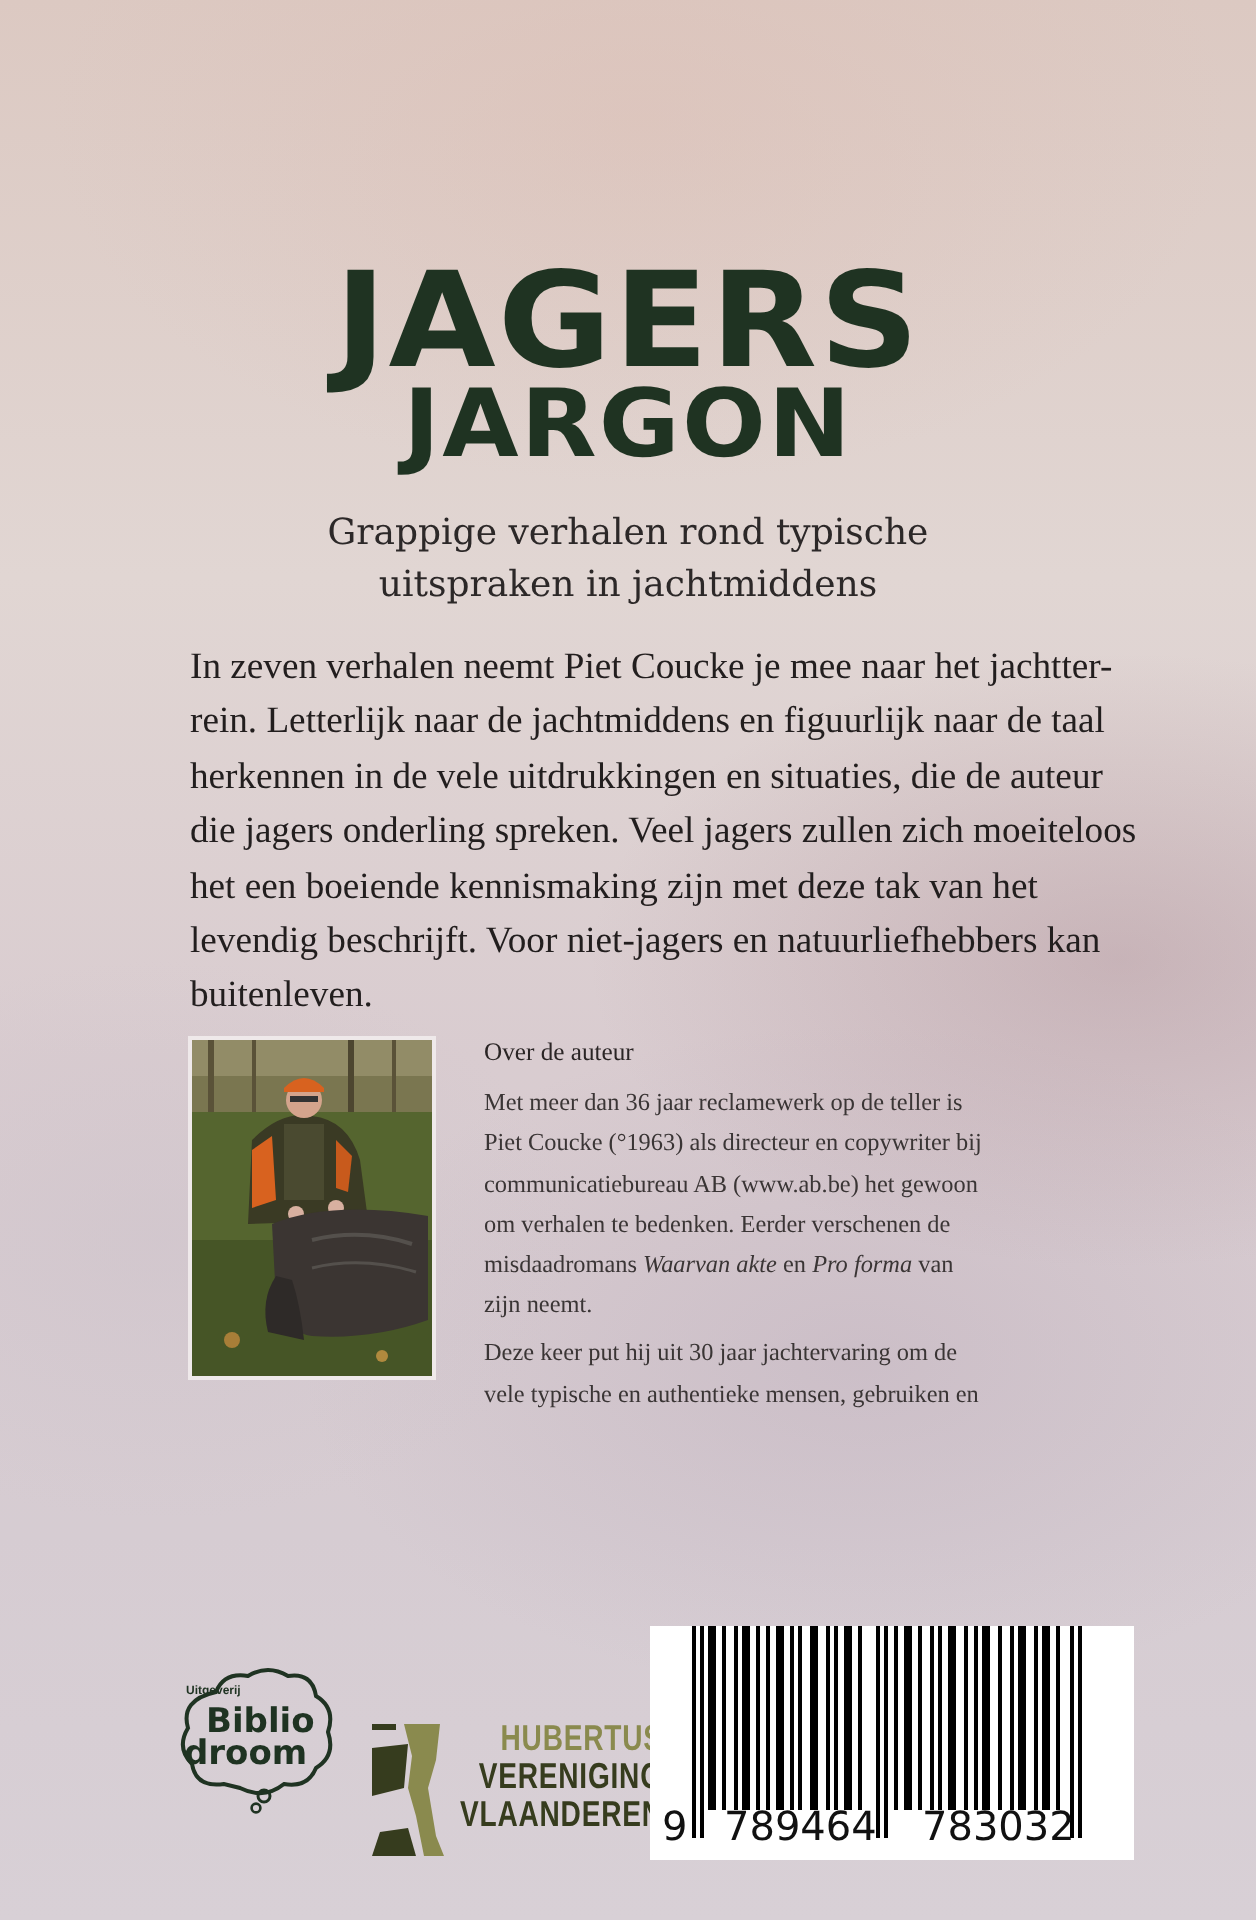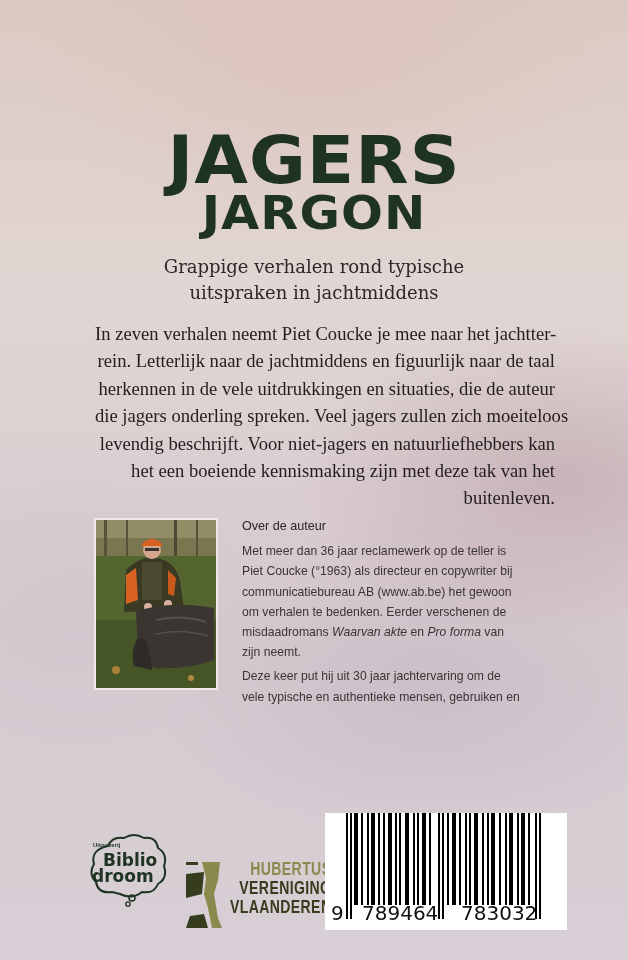--- a/index.html
+++ b/index.html
@@ -14,27 +14,27 @@
     font-family: "Liberation Serif", serif;
     color: #2b2626;
   }
   .title { position: absolute; left: 0; width: 628px; text-align: center; color: #1f3322;
     font-family: "DejaVu Sans", sans-serif; font-weight: bold; letter-spacing: 1px; }
   .title.l1 { top: 128px; font-size: 66px; line-height: 66px; transform: scaleX(1.05); }
   .title.l2 { top: 189px; font-size: 47px; line-height: 47px; transform: scaleX(1.05); }
   .subtitle { position: absolute; top: 254px; left: 0; width: 628px; text-align: center;
     font-family: "DejaVu Serif", serif; font-size: 18px; line-height: 26px; color: #2c2828; }
   .blurb { position: absolute; top: 320px; left: 95px; width: 460px;
-    font-family: "Liberation Serif", serif; font-size: 18.6px; line-height: 27.4px; color: #221e1e; text-align: right; }
+    font-family: "Liberation Serif", serif; font-size: 18.6px; line-height: 27.4px; color: #221e1e; }
   .blurb span { display: block; white-space: nowrap; }
   .photo { position: absolute; left: 94px; top: 518px; width: 124px; height: 172px;
     border: 2px solid #efe9ea; box-sizing: border-box; overflow: hidden;
     background: linear-gradient(180deg, #6f6b45 0%, #556030 30%, #4b5c2c 55%, #3e4a26 100%); }
   .author { position: absolute; left: 242px; top: 516px; width: 340px;
-    font-family: Liberation Sans, sans-serif; font-size: 12.2px; line-height: 20.2px; color: #3a3535; }
+    font-family: Liberation Serif, serif; font-size: 12.2px; line-height: 20.2px; color: #3a3535; }
   .author .head { color: #2a2525; margin-bottom: 5px; font-size: 12.6px; }
   .author span.line { display: block; white-space: nowrap; }
   .author .p2 { margin-top: 4px; }
   .author em { font-style: italic; }
   .logo-biblio { position: absolute; left: 88px; top: 832px; width: 80px; height: 78px; }
   .logo-hubertus { position: absolute; left: 184px; top: 860px; width: 130px; height: 70px; text-align: right; }
   .hub-text { position: absolute; left: 46px; top: 0; font-family: "Liberation Sans", sans-serif;
     font-size: 18px; line-height: 19px; letter-spacing: 0.5px; transform: scaleX(0.78); transform-origin: left top; font-weight: bold; }
   .hub-text .t1 { color: #8a8a4e; display: block; }
   .hub-text .t2, .hub-text .t3 { color: #363c1e; display: block; }
@@ -53,22 +53,22 @@
   <div class="subtitle">
     <div>Grappige verhalen rond typische</div>
     <div>uitspraken in jachtmiddens</div>
   </div>
 
   <div class="blurb">
     <span>In zeven verhalen neemt Piet Coucke je mee naar het jachtter-</span>
     <span>rein. Letterlijk naar de jachtmiddens en figuurlijk naar de taal</span>
     <span>herkennen in de vele uitdrukkingen en situaties, die de auteur</span>
     <span>die jagers onderling spreken. Veel jagers zullen zich moeiteloos</span>
+    <span>het een boeiende kennismaking zijn met deze tak van het</span>
     <span>levendig beschrijft. Voor niet-jagers en natuurliefhebbers kan</span>
-    <span>het een boeiende kennismaking zijn met deze tak van het</span>
     <span>buitenleven.</span>
   </div>
 
   <div class="photo" title="Hunter in orange camouflage kneeling beside a wild boar in a forest">
     <svg width="120" height="168" viewBox="0 0 120 168">
 
       <rect x="0" y="0" width="120" height="40" fill="#7a7650"></rect>
       <rect x="0" y="0" width="120" height="18" fill="#9c9570" opacity="0.7"></rect>
       <rect x="8" y="0" width="3" height="40" fill="#5a5238"></rect>
       <rect x="30" y="0" width="2" height="38" fill="#5a5238"></rect>

